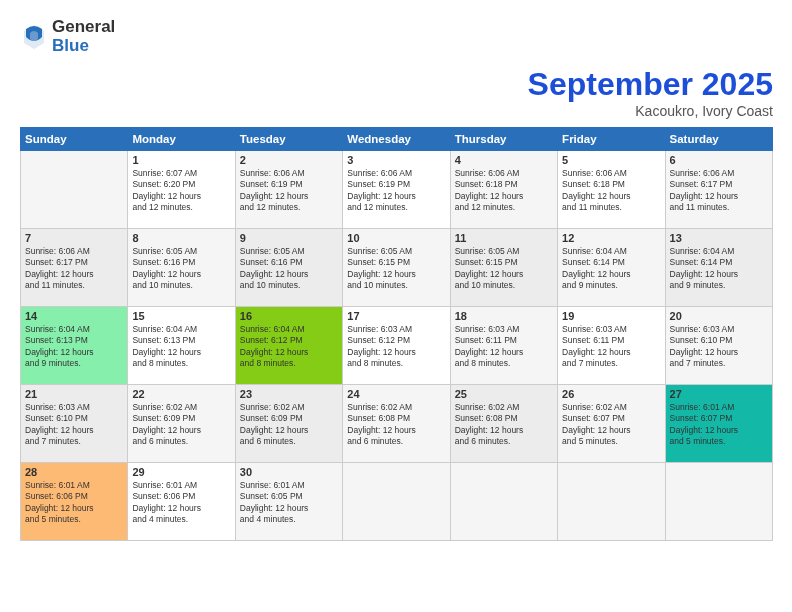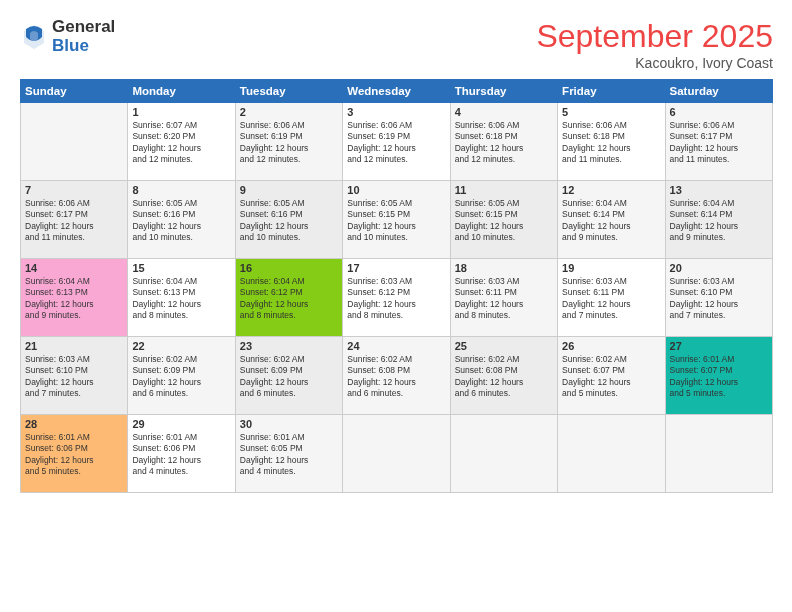--- a/index.html
+++ b/index.html
@@ -44,22 +44,23 @@
       width: 24px;
       height: 28px;
       margin-left: 2px;
       margin-right: 6px;
     }
     .title-block {
       text-align: right;
     }
     .month-title {
       font-size: 32px;
-      font-weight: normal;
-      color: #ef4444;
+      font-weight: bold;
+      color: #1d4ed8;
+      margin-top: 48px;
     }
     .subtitle {
       font-size: 14px;
       color: #555;
     }
     .calendar {
       width: 100%;
       border-collapse: collapse;
       table-layout: fixed;
     }
@@ -228,21 +229,21 @@
           </td>
           <td style="background: rgb(236, 236, 236);">
             <span class="day-num">13</span>
             <div class="cell-info" style="white-space: pre-line;">Sunrise: 6:04 AM
 Sunset: 6:14 PM
 Daylight: 12 hours
 and 9 minutes.</div>
           </td>
         </tr>
         <tr>
-          <td style="background: #f9a8d4;">
+          <td style="background: #86efac;">
             <span class="day-num">14</span>
             <div class="cell-info" style="white-space: pre-line;">Sunrise: 6:04 AM
 Sunset: 6:13 PM
 Daylight: 12 hours
 and 9 minutes.</div>
           </td>
           <td style="background: rgb(255, 255, 255);">
             <span class="day-num">15</span>
             <div class="cell-info" style="white-space: pre-line;">Sunrise: 6:04 AM
 Sunset: 6:13 PM

